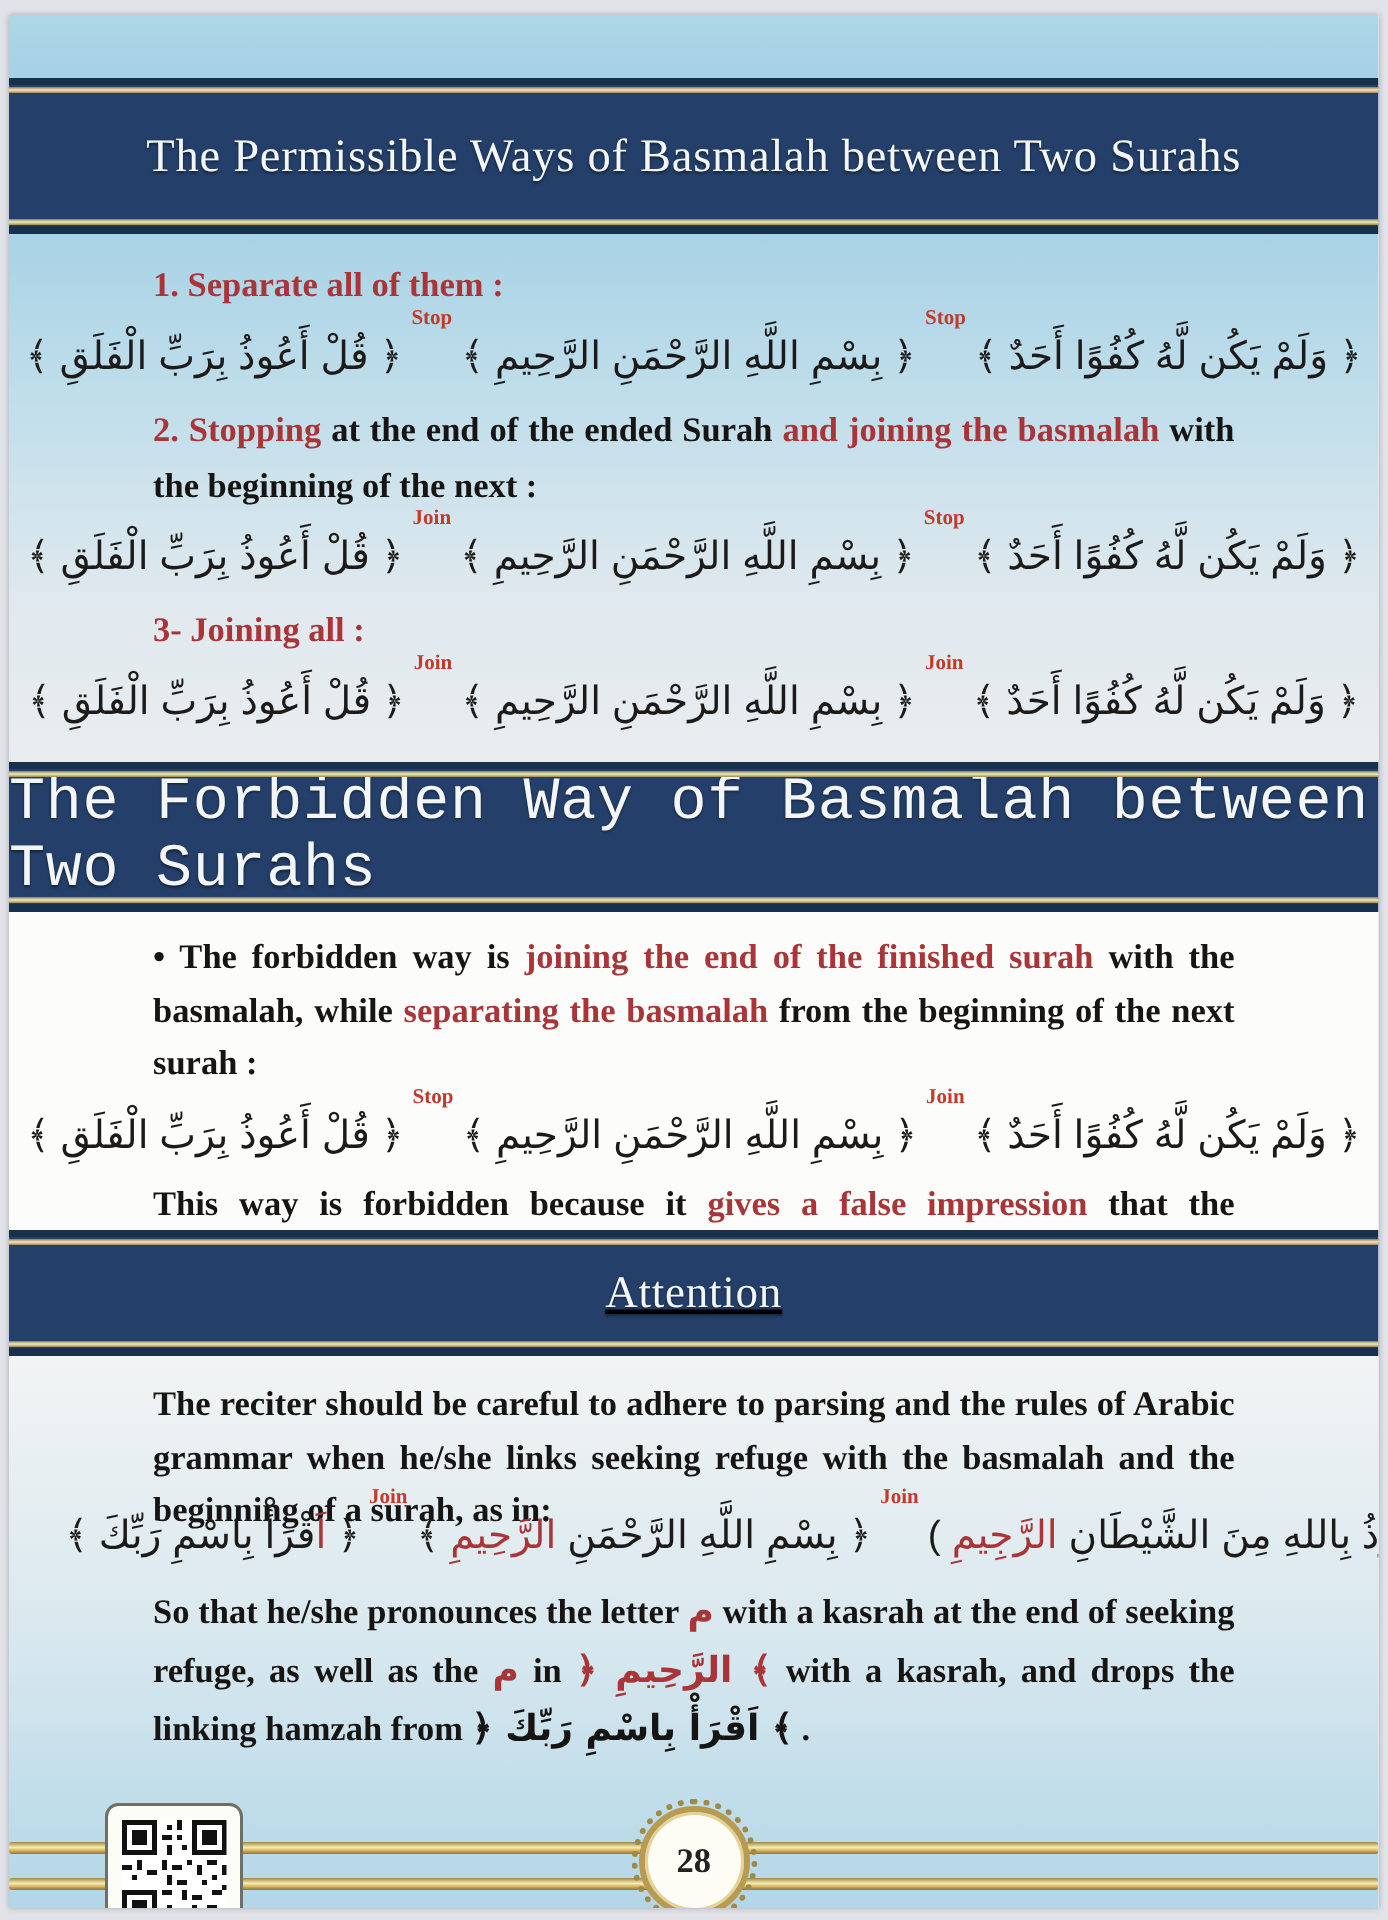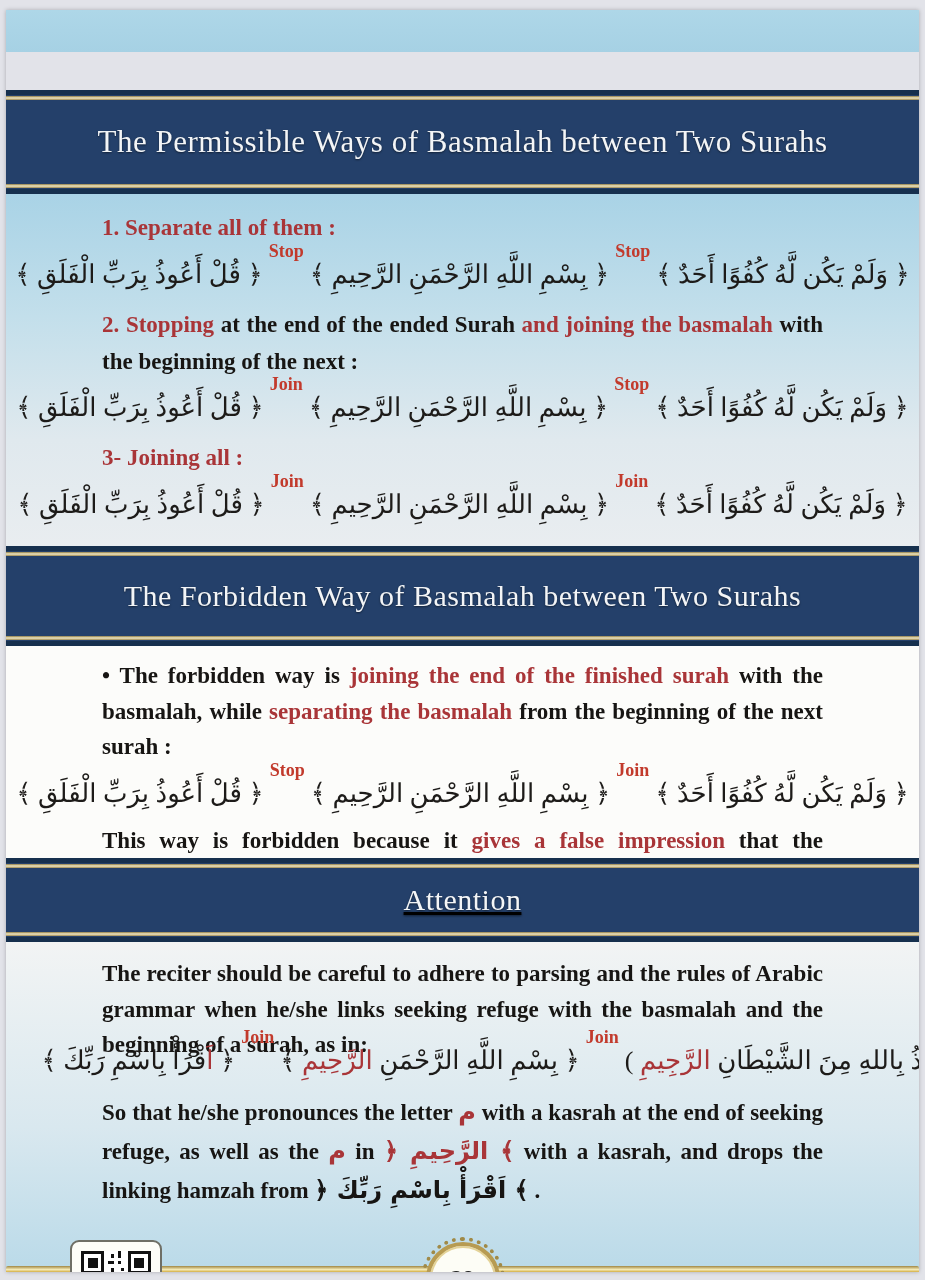--- a/index.html
+++ b/index.html
@@ -19,41 +19,41 @@
   .band::before,.band::after{
     content:"";position:absolute;left:0;right:0;height:4px;
     background:linear-gradient(180deg,#8f7c46,#f2e9c4 50%,#9c8850);
   }
   .band::before{top:6px;}
   .band::after{bottom:6px;}
   .band h1{
     margin:0;color:#f3f5f7;font-weight:400;letter-spacing:.5px;
     font-family:"Liberation Serif",serif;text-shadow:0 1px 2px rgba(0,0,0,.5);
   }
-  .band1{height:104px;margin-top:38px;} .band1 h1{font-size:31px;}
-  .band2{height:100px;} .band2 h1{font-size:30px;}
+  .band1{height:104px;} .band1 h1{font-size:31px;}
+  .band2{height:100px;} .band2 h1{font-size:40px;font-family:Liberation Mono, monospace;}
   .band3{height:84px;text-decoration:underline;}  .band3 h1{font-size:30px;}
   .sec{flex:none;overflow:hidden;}
   .sec1{height:352px;background:linear-gradient(180deg,#a9d3e6 0%,#c3dfeb 35%,#e0e9ee 70%,#e9edf0 100%);}
   .sec2{height:212px;background:#fcfcfa;}
   .sec3{height:412px;background:linear-gradient(180deg,#f2f4f4 0%,#d9e8ef 45%,#a8d2e5 100%);position:relative;}
   p.body{
     margin:0;padding:0 96px;font-size:23px;font-weight:700;color:#171513;
     line-height:1.6;text-align:justify;
   }
   .red{color:#a93538;}
   .heading-red{color:#a93538;}
   .example{
     display:flex;justify-content:center;align-items:center;height:64px;
     font-size:26px;color:#1d1b19;white-space:nowrap;
   }
-  .aseg{font-family:Liberation Serif, serif;line-height:1.1;}
+  .aseg{font-family:Liberation Sans, sans-serif;line-height:1.1;}
   .jlabel{
     display:inline-block;font-family:"Liberation Serif",serif;font-weight:700;
-    font-size:18px;color:#c23a2c;transform:translateY(-24px);margin:0 6px;line-height:1;
+    font-size:14px;color:#c23a2c;transform:translateY(-24px);margin:0 6px;line-height:1;
   }
   .ar-inline{font-family:"DejaVu Sans","Liberation Serif",sans-serif;font-size:24px;}
   .footer{position:absolute;left:0;right:0;bottom:16px;height:104px;}
   .gold-line{
     position:absolute;left:0;right:0;height:8px;border-radius:2px;
     background:linear-gradient(180deg,#a08743,#f6ecb8 45%,#d9b856 70%,#8a7440);
   }
   .gold-line.l1{top:32px;}
   .gold-line.l2{top:56px;}
   .qr-card{

